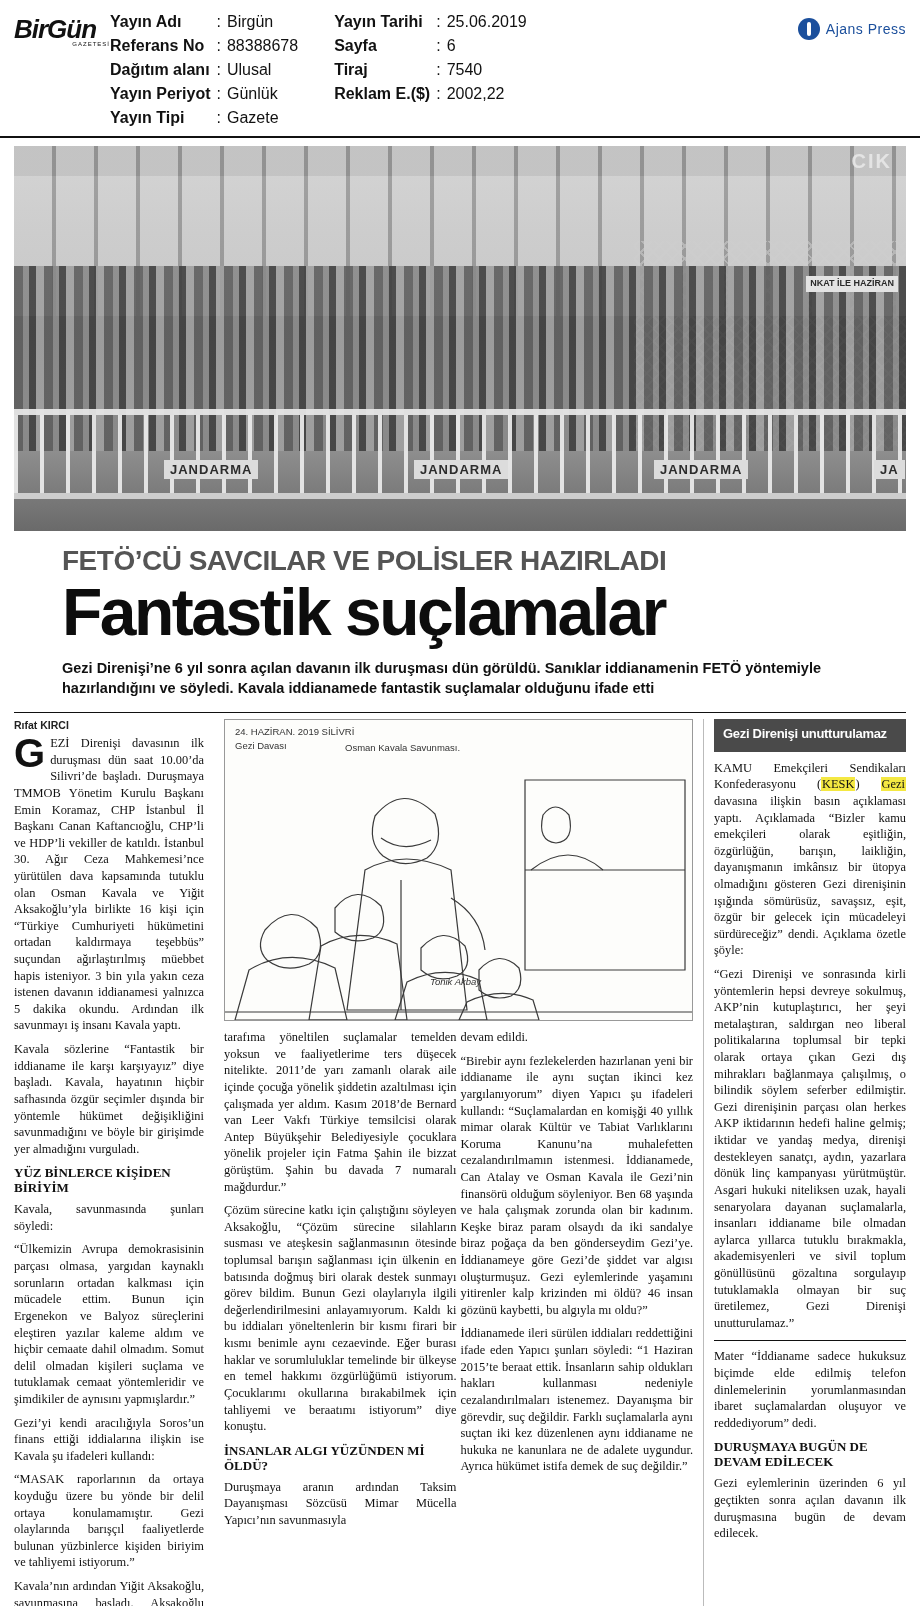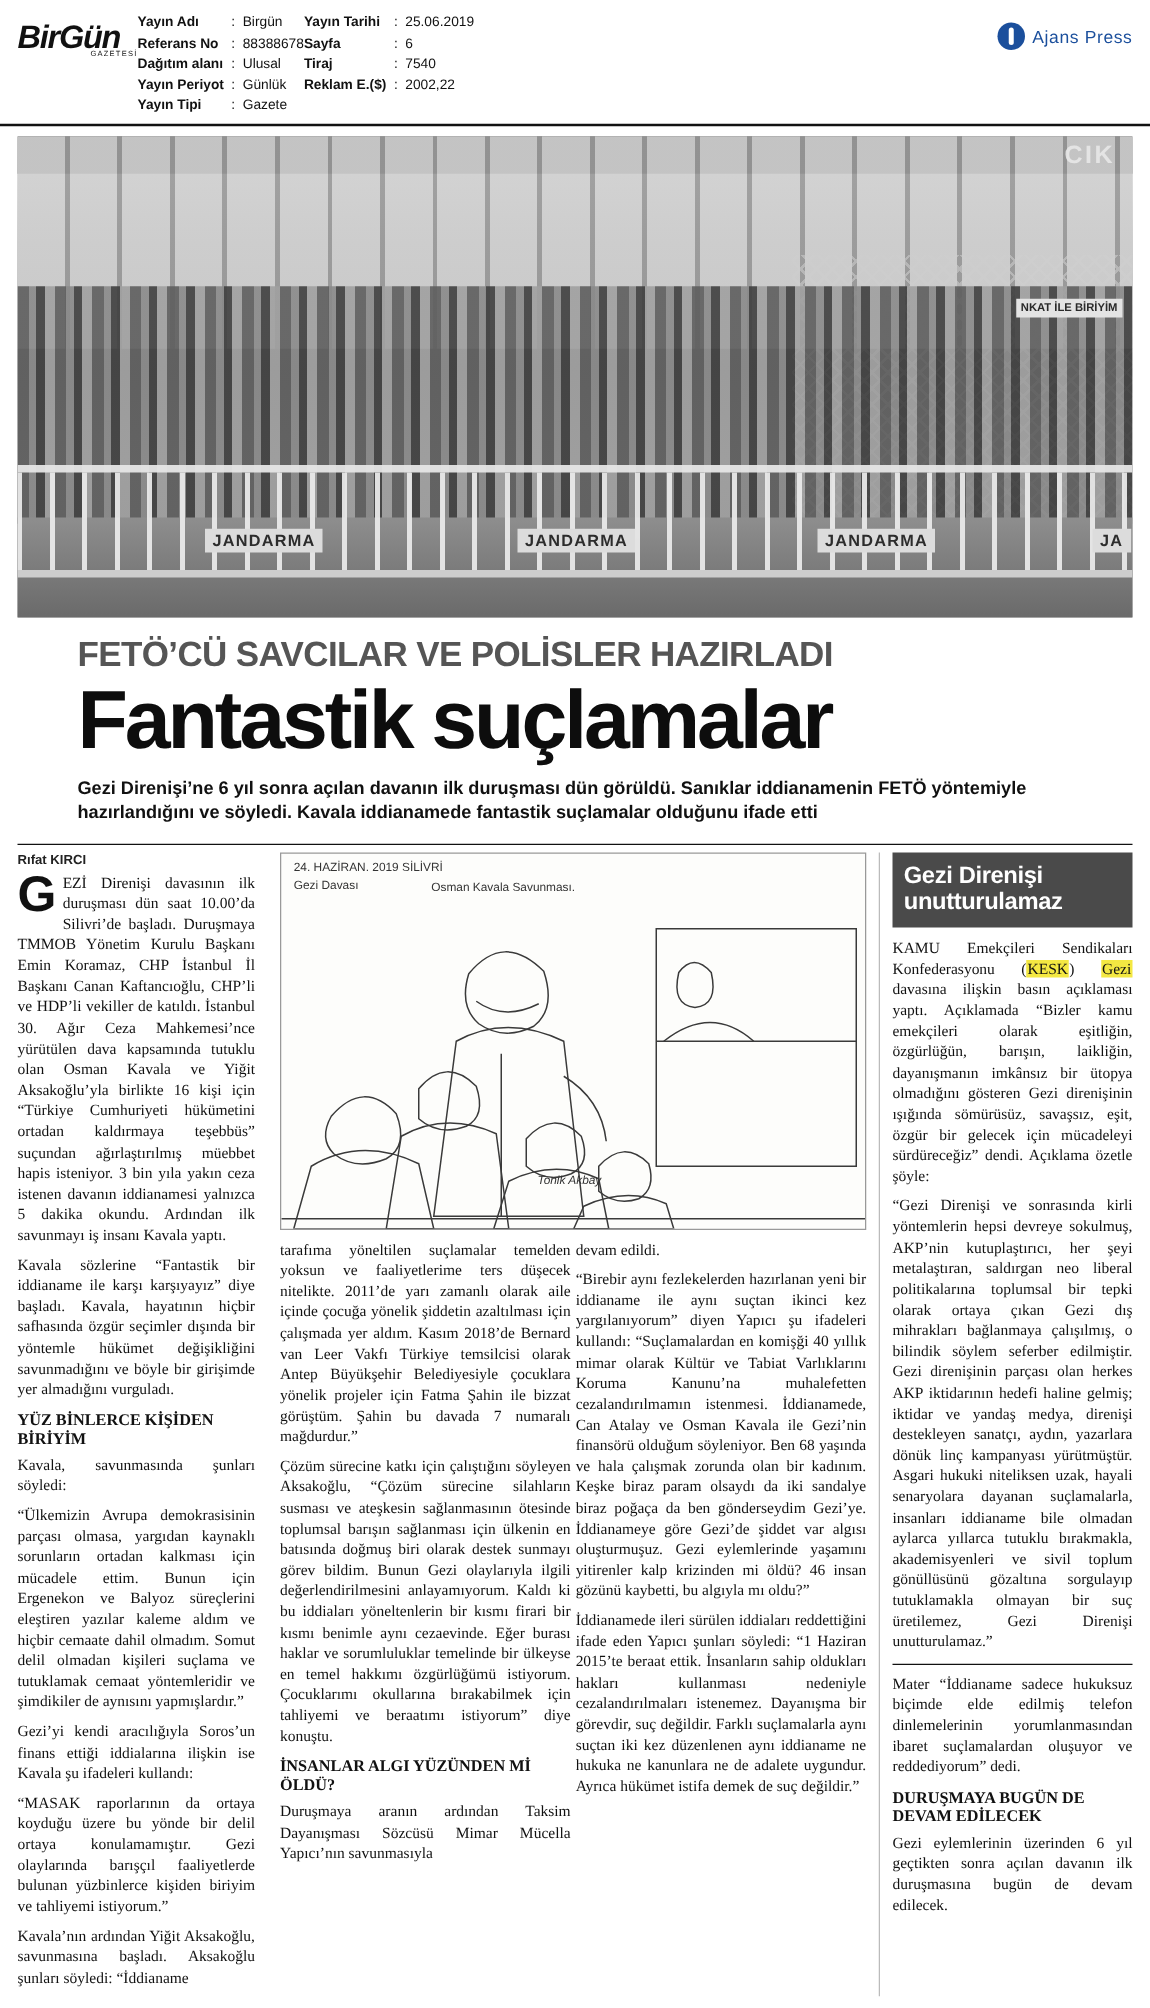--- a/index.html
+++ b/index.html
@@ -4,21 +4,21 @@
 <style>
   html,body{margin:0;padding:0;background:#ffffff;}
   body{width:920px;font-family:"Liberation Serif",serif;color:#111;}
   .page{width:920px;position:relative;}
 
   
   .header{display:flex;align-items:flex-start;padding:10px 14px 6px 14px;border-bottom:2px solid #111;}
   .logo{width:96px;flex:0 0 96px;padding-top:4px;}
   .logo-text{font-family:"Liberation Sans",sans-serif;font-weight:bold;font-style:italic;font-size:26px;letter-spacing:-1px;color:#111;}
   .logo-sub{font-family:"Liberation Sans",sans-serif;font-size:6px;letter-spacing:1px;text-align:right;margin-top:-4px;}
-  .meta{display:flex;flex:1 1 auto;font-family:"Liberation Sans",sans-serif;font-size:11px;line-height:1.5;}
+  .meta{display:flex;flex:1 1 auto;gap:36px;font-family:"Liberation Sans",sans-serif;font-size:16px;line-height:1.5;}
   .meta-col{display:flex;}
   .meta-labels{font-weight:bold;white-space:nowrap;}
   .meta-seps{padding:0 6px;}
   .meta-values{white-space:nowrap;}
   .brand{flex:0 0 150px;text-align:right;padding-top:8px;font-family:"Liberation Sans",sans-serif;}
   .brand-row{display:flex;align-items:center;justify-content:flex-end;gap:6px;}
   .brand-mark{width:22px;height:22px;border-radius:50%;background:#1b4f9c;position:relative;display:inline-block;}
   .brand-mark:after{content:"";position:absolute;left:9px;top:4px;width:4px;height:14px;background:#fff;border-radius:2px;}
   .brand-name{font-size:14px;font-weight:normal;color:#1b4f9c;letter-spacing:.5px;}
 
@@ -69,21 +69,21 @@
 
   
   .illus{border:1px solid #999;background:#fdfdfb;height:300px;position:relative;overflow:hidden;margin-bottom:8px;}
   .illus .hand{position:absolute;font-family:"Liberation Sans",sans-serif;font-size:9.5px;color:#333;}
   .illus svg{position:absolute;left:0;top:0;}
   .mid-cols{display:flex;gap:4px;}
   .mid-cols>div{flex:1 1 0;}
 
   
   .rbox{background:#4a4a4a;color:#fff;padding:8px 9px 10px 9px;font-family:"Liberation Sans",sans-serif;
-    font-weight:bold;font-size:19px;line-height:1.12;letter-spacing:-.3px;margin-bottom:8px;}
+    font-weight:bold;font-size:13px;line-height:1.12;letter-spacing:-.3px;margin-bottom:8px;}
   mark.hl{background:#f4e842;color:#111;padding:0 1px;}
   .rdivider{border-top:1px solid #111;margin:9px 0 7px 0;}
 </style>
 </head>
 <body>
 
 <div class="page">
 
   <div class="header">
     <div class="logo">
@@ -148,21 +148,21 @@
 
   <div class="photo">
     <div class="bld2"></div>
     <div class="bld"></div>
     <div class="mesh"></div>
     <div class="crowd"></div>
     <div class="ground"></div>
     <div class="barrier"></div>
     <div class="photo-top-label">CIK</div>
     <div class="gate-label">NKAT İLE
-BİRİYİM</div>
+HAZİRAN</div>
     <div class="jand" style="left:150px">JANDARMA</div>
     <div class="jand" style="left:400px">JANDARMA</div>
     <div class="jand" style="left:640px">JANDARMA</div>
     <div class="jand" style="left:860px">JA</div>
   </div>
 
   <div class="kicker-wrap">
     <div class="kicker">FETÖ’CÜ SAVCILAR VE POLİSLER HAZIRLADI</div>
     <div class="headline">Fantastik suçlamalar</div>
   </div>

